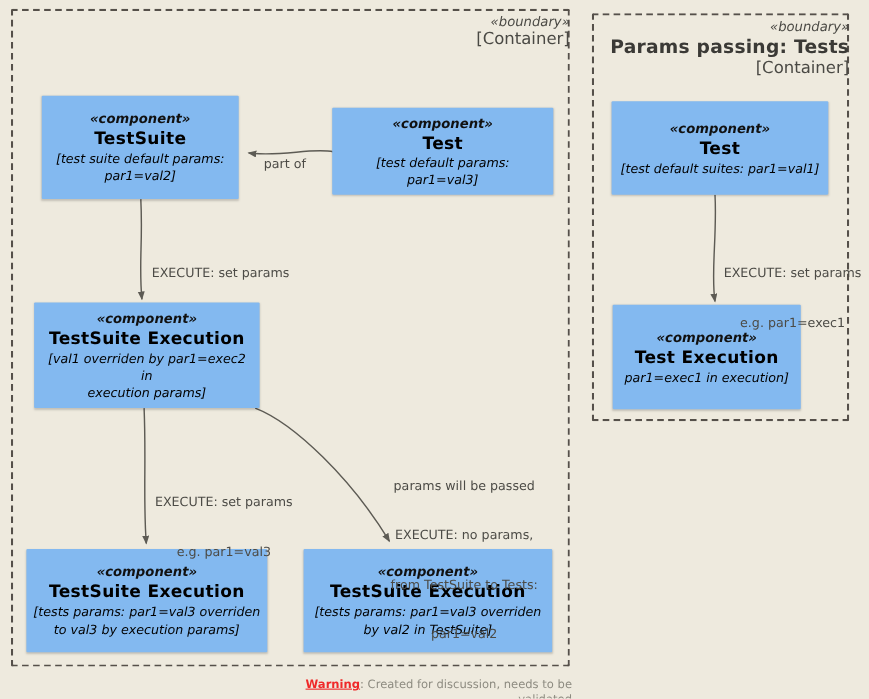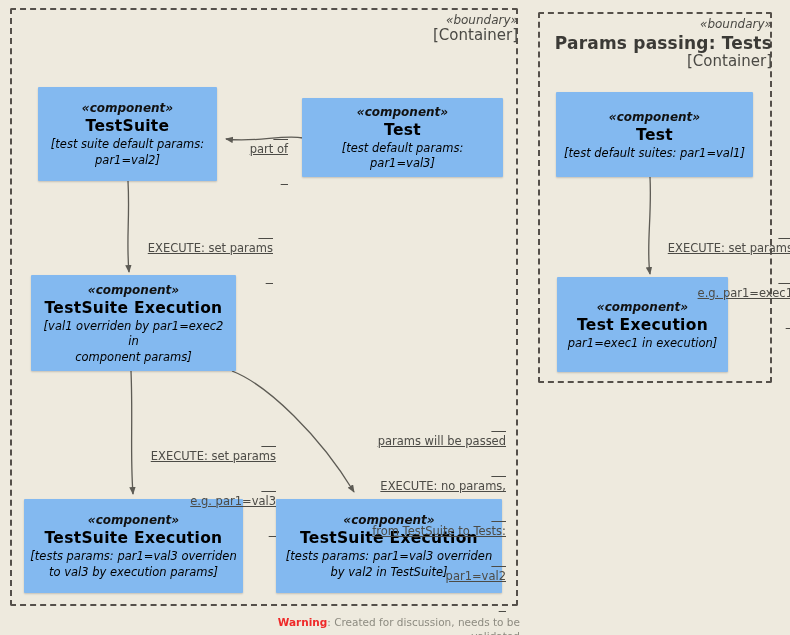--- a/index.html
+++ b/index.html
@@ -91,34 +91,34 @@
     font-size: 11.5px;
     line-height: 15px;
     color: #000;
     padding: 1px 6px 0 6px;
   }
   .edge-label {
     position: absolute;
     font-size: 11.5px;
     color: #4c4b46;
     line-height: 15px;
-    text-align: right;
+    text-align: center;
     white-space: pre;
-    text-decoration: underline;
   }
   .footer-note {
     position: absolute;
     font-size: 10.5px;
     line-height: 14px;
     text-align: right;
     color: #8d8b80;
   }
   .footer-note .warn {
     color: #ef2929;
     font-weight: bold;
+    text-decoration: underline;
   }
 </style>
 </head>
 <body>
 
 <div id="canvas">
 
   <div class="boundary" style="left:10px; top:8px; width:508px; height:598px;"></div>
 
   <div class="boundary-header" style="left:10px; top:13px; width:508px;">
@@ -162,21 +162,21 @@
   <div class="component" style="left:302px; top:98px; width:201px; height:79px;">
     <div class="comp-stereo">«component»</div>
     <div class="comp-name">Test</div>
     <div class="comp-note">[test default params: par1=val3]</div>
   </div>
 
   <div class="component" style="left:31px; top:275px; width:205px; height:96px;">
     <div class="comp-stereo">«component»</div>
     <div class="comp-name">TestSuite Execution</div>
     <div class="comp-note">[val1 overriden by par1=exec2 in</div>
-    <div class="comp-note">component params]</div>
+    <div class="comp-note">execution params]</div>
   </div>
 
   <div class="component" style="left:24px; top:499px; width:219px; height:94px;">
     <div class="comp-stereo">«component»</div>
     <div class="comp-name">TestSuite Execution</div>
     <div class="comp-note">[tests params: par1=val3 overriden</div>
     <div class="comp-note">to val3 by execution params]</div>
   </div>
 
   <div class="component" style="left:276px; top:499px; width:226px; height:94px;">

